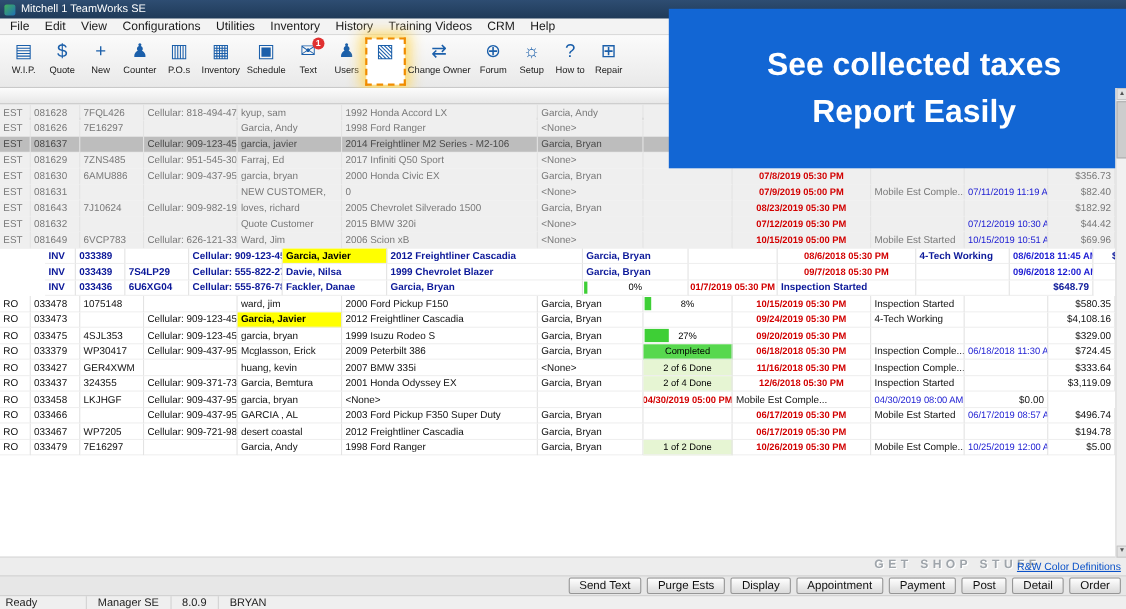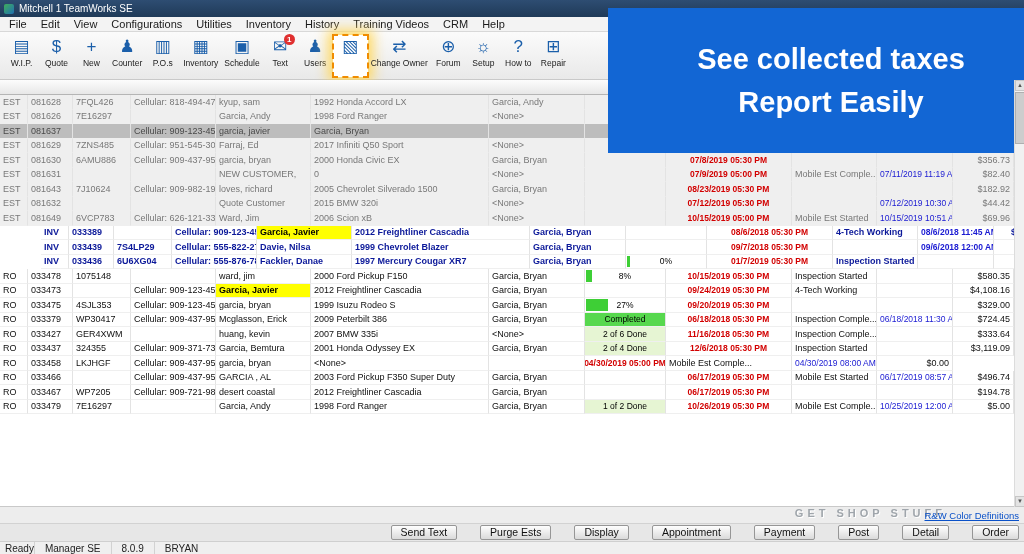--- a/index.html
+++ b/index.html
@@ -71,28 +71,28 @@
   .vs-thumb{ position:absolute; left:0; top:12px; width:10px; height:52px;
     background:#cdcdcd; border:1px solid #afafaf; }
 
   
   .bottomstrip{ position:absolute; top:507px; left:0; width:1024px; height:16px; background:#ededed; }
   .watermark{ position:absolute; right:78px; top:0px; font-size:11px; font-weight:700;
     letter-spacing:4px; color:#9fa5ab; text-shadow:1px 1px 0 #fff; }
   .colorlink{ position:absolute; right:5px; top:3px; font-size:9.5px; color:#0a51c8; text-decoration:underline; cursor:pointer; }
   .btnrow{ position:absolute; top:523px; left:0; width:1024px; height:18px; background:#e7e7e7;
     border-top:1px solid #d2d2d2; display:flex; justify-content:flex-end; align-items:center;
-    gap:23px; padding-right:5px; }
+    gap:5px; padding-right:5px; }
   .btn{ font-size:10.5px; color:#111; padding:0 9px; height:15px; line-height:13px;
     background:linear-gradient(#fefefe,#dadada); border:1px solid #969696; border-radius:2px; cursor:pointer; }
   .statusbar{ position:absolute; top:541px; left:0; width:1024px; height:13px; background:#efefef;
     border-top:1px solid #cfcfcf; font-size:10px; color:#222; display:flex;
     justify-content:flex-start; align-items:center; }
   .sb-left{ padding-left:5px; }
-  .sb-right{ display:flex; height:100%; }
+  .sb-right{ display:flex; height:100%;padding-left:44px; }
   .sb-seg{ border-left:1px solid #d2d2d2; padding:0 10px; display:flex; align-items:center; }
 </style>
 </head>
 <body>
 
 <div class="root">
 
   <div class="titlebar">
     <span class="appicon"></span>
     <span>Mitchell 1 TeamWorks SE</span>
@@ -217,20 +217,21 @@
           <span class="gc c-status"></span>
           <span class="gc c-date2"></span>
           <span class="gc c-amount"></span>
         </div>
         <div class="g-row est sel">
           <span class="gc c-type">EST</span>
           <span class="gc c-num">081637</span>
           <span class="gc c-lic"></span>
           <span class="gc c-phone">Cellular: 909-123-4567</span>
           <span class="gc c-cust">garcia, javier</span>
+          <span class="gc c-veh">2014 Freightliner M2 Series - M2-106</span>
           <span class="gc c-writ">Garcia, Bryan</span>
           <span class="gc c-prog"></span>
           <span class="gc c-promised"></span>
           <span class="gc c-status"></span>
           <span class="gc c-date2"></span>
           <span class="gc c-amount"></span>
         </div>
         <div class="g-row est">
           <span class="gc c-type">EST</span>
           <span class="gc c-num">081629</span>
@@ -342,21 +343,20 @@
           <span class="gc c-status"></span>
           <span class="gc c-date2">09/6/2018 12:00 AM</span>
           <span class="gc c-amount">$191.63</span>
         </div>
         <div class="g-row inv">
           <span class="gc c-type">INV</span>
           <span class="gc c-num">033436</span>
           <span class="gc c-lic">6U6XG04</span>
           <span class="gc c-phone">Cellular: 555-876-7892</span>
           <span class="gc c-cust">Fackler, Danae</span>
-          <span class="gc c-veh">1997 Mercury Cougar XR7</span>
           <span class="gc c-writ">Garcia, Bryan</span>
           <span class="gc c-prog percent">
             <span class="bar" style="width: 3px;"></span>
             <span class="ptext">0%</span>
           </span>
           <span class="gc c-promised">01/7/2019 05:30 PM</span>
           <span class="gc c-status">Inspection Started</span>
           <span class="gc c-date2"></span>
           <span class="gc c-amount">$648.79</span>
         </div>

